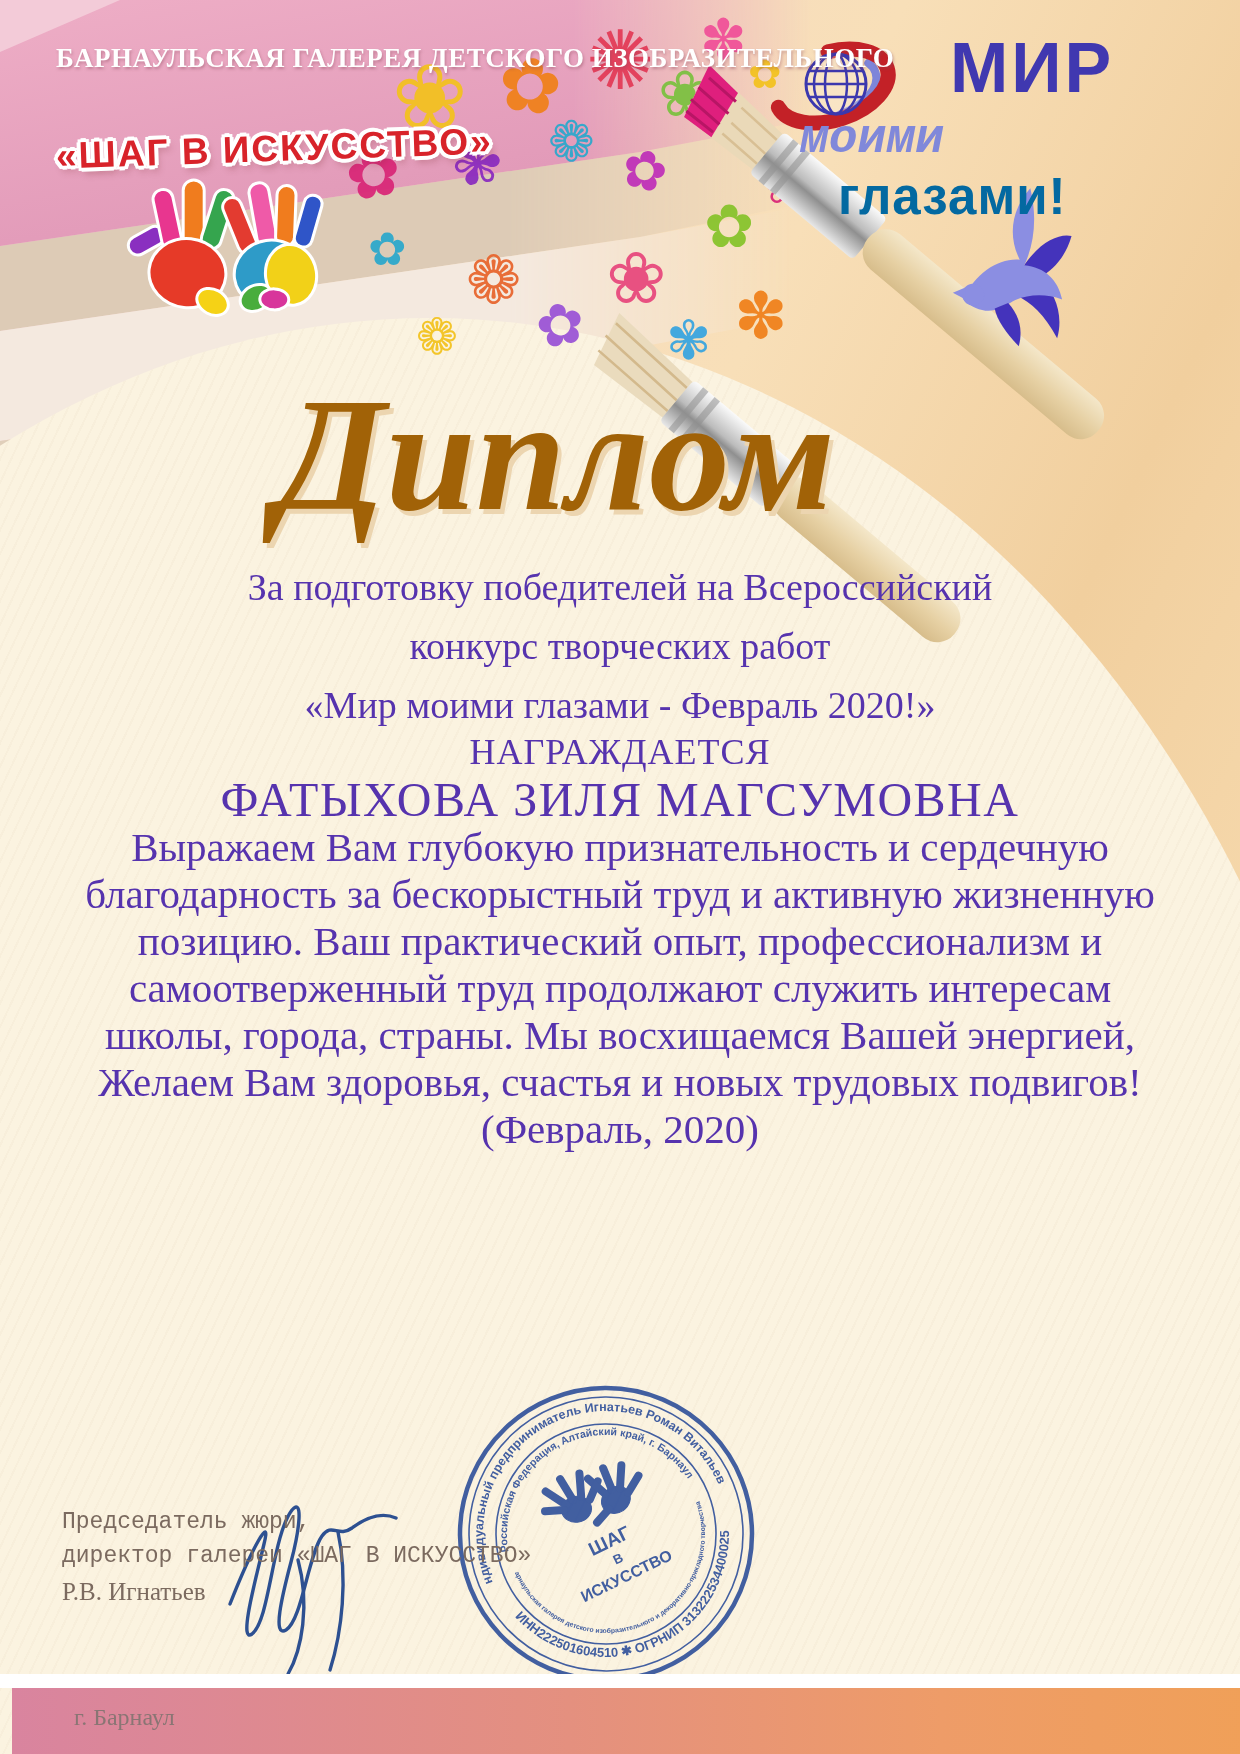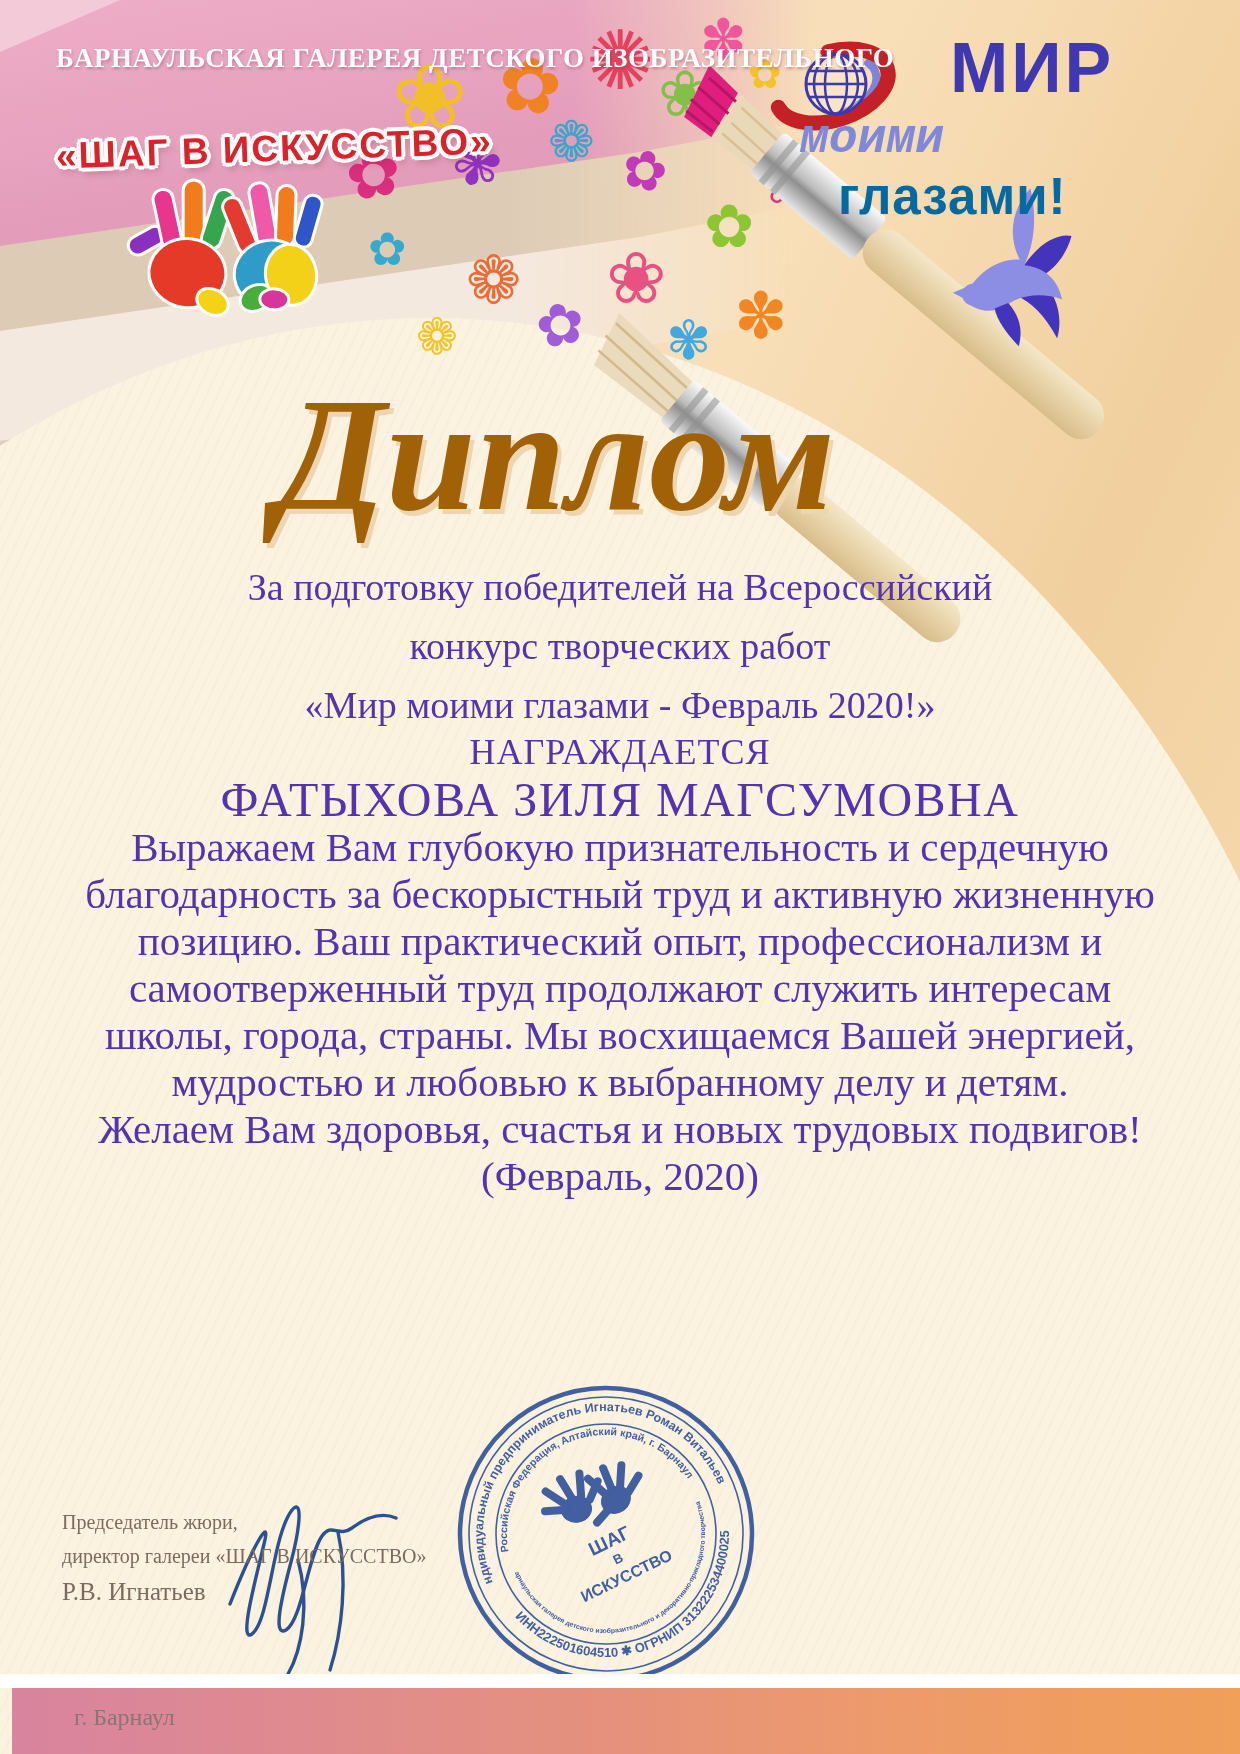--- a/index.html
+++ b/index.html
@@ -64,21 +64,21 @@
 
   
   .bodytext{position:absolute;left:10px;right:10px;top:552px;z-index:6;text-align:center;
     color:#5633ae;}
   .intro{font-size:38px;line-height:47px;margin-top:12px;}
   .award-label{font-size:36px;line-height:47px;letter-spacing:1px;}
   .recipient{font-size:48px;line-height:48px;font-weight:normal;letter-spacing:1.5px;}
   .para{font-size:41px;line-height:47px;}
 
   
-  .sig-role{position:absolute;left:62px;top:1505px;z-index:6;color:#7b6a5f;font-size:20px;line-height:34px;}
+  .sig-role{position:absolute;left:62px;top:1505px;z-index:6;color:#7b6a5f;font-size:23px;line-height:34px;font-family:Liberation Mono, monospace;}
   .sig-name{position:absolute;left:62px;top:1578px;z-index:6;color:#7b6a5f;font-size:25px;}
 
   
   .band{position:absolute;left:0;top:1674px;width:100%;height:14px;background:#ffffff;z-index:7;}
   .bar{position:absolute;left:12px;top:1688px;width:100%;height:66px;z-index:7;
     background:linear-gradient(to right,#d9849f 0%,#e4907f 45%,#ee9c68 75%,#f0a058 100%);}
   .city{position:absolute;left:62px;top:16px;color:#8a7574;font-size:24px;}
 </style>
 </head>
 <body>
@@ -260,21 +260,20 @@
     <div class="intro">За подготовку победителей на Всероссийский</div>
     <div class="intro">конкурс творческих работ</div>
     <div class="intro">«Мир моими глазами - Февраль 2020!»</div>
     <div class="award-label">НАГРАЖДАЕТСЯ</div>
     <div class="recipient">ФАТЫХОВА ЗИЛЯ МАГСУМОВНА</div>
     <div class="para">Выражаем Вам глубокую признательность и сердечную</div>
     <div class="para">благодарность за бескорыстный труд и активную жизненную</div>
     <div class="para">позицию. Ваш практический опыт, профессионализм и</div>
     <div class="para">самоотверженный труд продолжают служить интересам</div>
     <div class="para">школы, города, страны. Мы восхищаемся Вашей энергией,</div>
-    <div class="para">мудростью и любовью к выбранному делу и детям.</div>
     <div class="para">Желаем Вам здоровья, счастья и новых трудовых подвигов!</div>
     <div class="para">(Февраль, 2020)</div>
   </div>
 
   <div class="sig-role">
     <div>Председатель жюри,</div>
     <div>директор галереи «ШАГ В ИСКУССТВО»</div>
   </div>
   <div class="sig-name">Р.В. Игнатьев</div>
 

